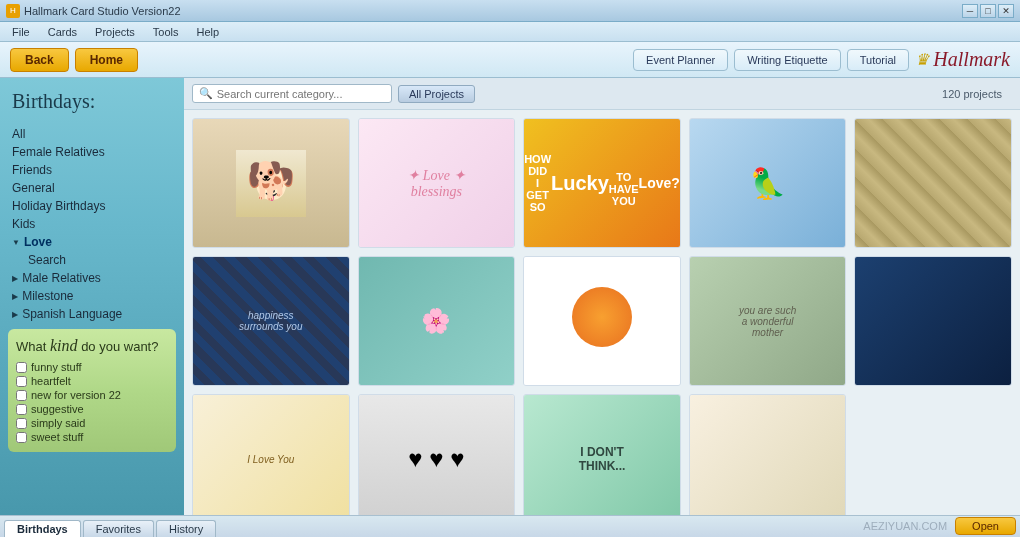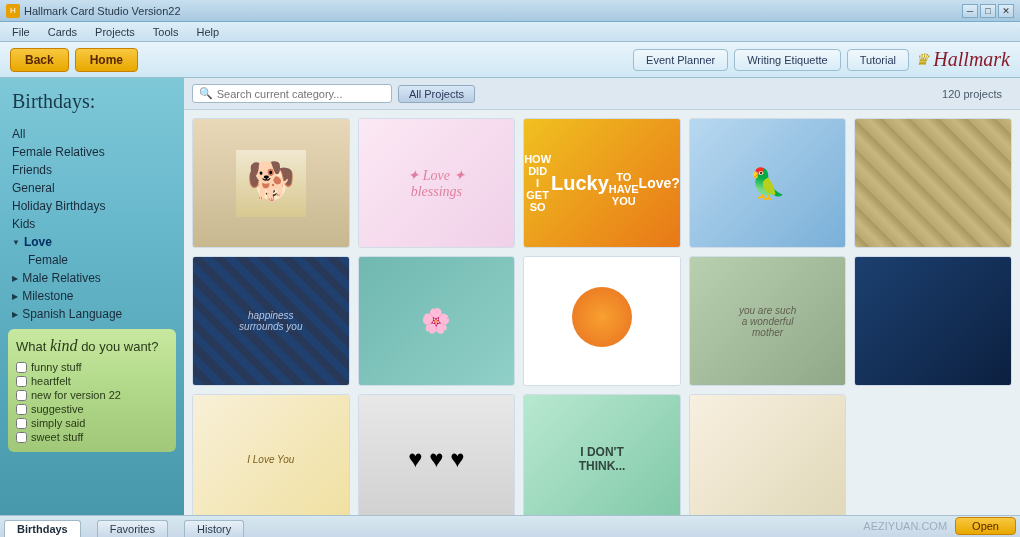--- a/index.html
+++ b/index.html
@@ -181,21 +181,21 @@
     
     .bottom-bar {
       height: 22px;
       background: linear-gradient(to bottom, #d8e8f0, #c8d8e8);
       display: flex;
       align-items: flex-end;
       padding: 0 4px;
       border-top: 1px solid #a8c0d0;
       justify-content: space-between;
     }
-    .bottom-tabs { display: flex; gap: 16px; }
+    .bottom-tabs { display: flex; gap: 2px; }
     .bottom-tab {
       padding: 2px 12px;
       background: linear-gradient(to bottom, #e8f0f8, #c8d8e8);
       border: 1px solid #a0b8c8;
       border-bottom: none;
       border-radius: 3px 3px 0 0;
       font-size: 11px;
       color: #2a3a4a;
       cursor: pointer;
     }
@@ -284,21 +284,21 @@
       <span>Holiday Birthdays</span>
     </div>
     <div class="sidebar-item top-level">
       <span>Kids</span>
     </div>
     <div class="sidebar-item top-level active">
       <span class="triangle">▼</span>
       <span>Love</span>
     </div>
     <div class="sidebar-item sub-item">
-      <span>Female</span>
+      <span>Search</span>
     </div>
     <div class="sidebar-item top-level">
       <span class="triangle">▶</span>
       <span>Male Relatives</span>
     </div>
     <div class="sidebar-item top-level">
       <span class="triangle">▶</span>
       <span>Milestone</span>
     </div>
     <div class="sidebar-item top-level">

